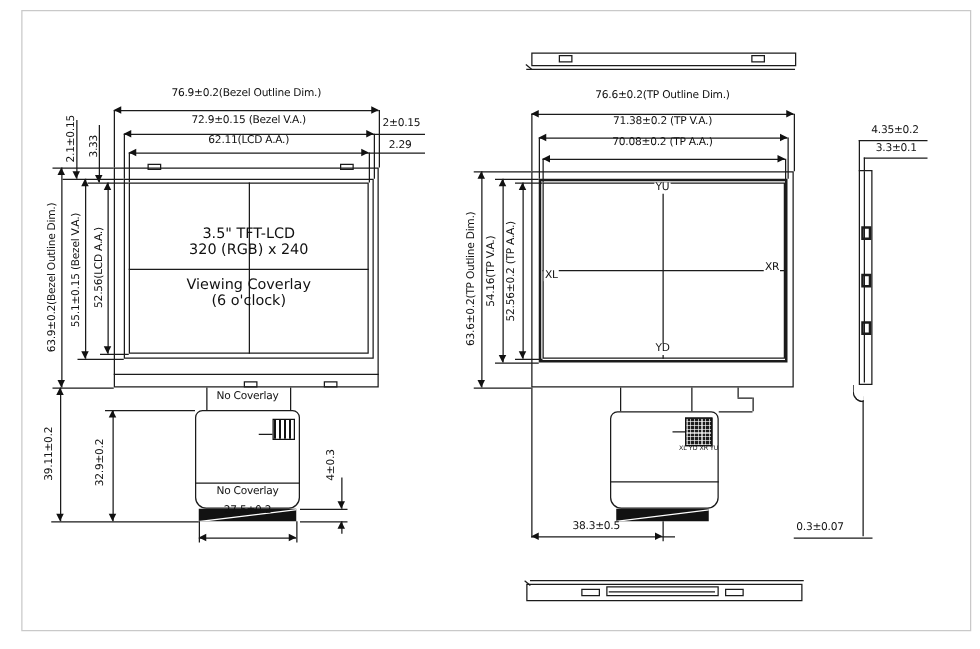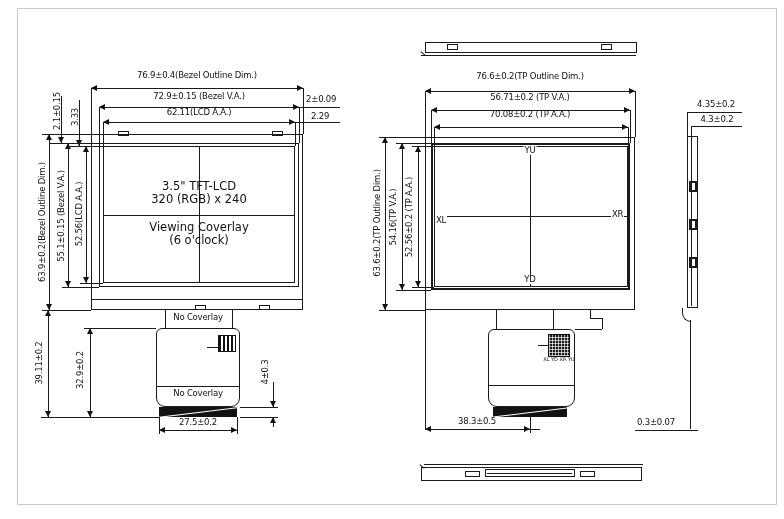--- a/index.html
+++ b/index.html
@@ -37,33 +37,33 @@
 
 <div id="stage">
   <i class="frame" style="left:17px;top:8px;width:758px;height:495px"></i>
 
   <i class="box" style="left:425px;top:42px;width:210px;height:9px"></i>
   <i class="hl" style="left:421px;top:55px;width:215px"></i>
   <i class="hl" style="left:420px;top:53px;width:6px;transform:rotate(40deg)"></i>
   <i class="box" style="left:447px;top:44px;width:9px;height:4px"></i>
   <i class="box" style="left:601px;top:44px;width:9px;height:4px"></i>
 
-  <span class="t cx" style="left:197px;top:71px">76.9±0.4(Bezel Outline Dim.)</span>
+  <span class="t cx" style="left:197px;top:71px">76.9±0.2(Bezel Outline Dim.)</span>
   <i class="hl" style="left:91px;top:88px;width:212px"></i>
   <i class="al" style="left:91px;top:85px"></i>
   <i class="ar" style="left:297px;top:85px"></i>
   <span class="t cx" style="left:199px;top:92px">72.9±0.15 (Bezel V.A.)</span>
   <i class="hl" style="left:99px;top:107px;width:241px"></i>
   <i class="al" style="left:99px;top:104px"></i>
   <i class="ar" style="left:293px;top:104px"></i>
   <span class="t cx" style="left:199px;top:108px">62.11(LCD A.A.)</span>
   <i class="hl" style="left:103px;top:122px;width:237px"></i>
   <i class="al" style="left:103px;top:119px"></i>
   <i class="ar" style="left:289px;top:119px"></i>
-  <span class="t" style="left:306px;top:95px">2±0.09</span>
+  <span class="t" style="left:306px;top:95px">2±0.15</span>
   <span class="t" style="left:311px;top:112px">2.29</span>
 
   <i class="vl" style="left:91px;top:88px;height:46px"></i>
   <i class="vl" style="left:303px;top:88px;height:46px"></i>
   <i class="vl" style="left:99px;top:107px;height:36px"></i>
   <i class="vl" style="left:299px;top:107px;height:36px"></i>
   <i class="vl" style="left:103px;top:122px;height:24px"></i>
   <i class="vl" style="left:295px;top:122px;height:24px"></i>
 
   <span class="t rot" style="left:58px;top:111px">2.1±0.15</span>
@@ -130,32 +130,32 @@
   <i class="au" style="left:87px;top:328px"></i>
   <i class="ad" style="left:87px;top:411px"></i>
   <i class="hl" style="left:84px;top:328px;width:72px"></i>
   <span class="t rot" style="left:266px;top:372px">4±0.3</span>
   <i class="vl" style="left:273px;top:382px;height:25px"></i>
   <i class="ad" style="left:270px;top:401px"></i>
   <i class="vl" style="left:273px;top:417px;height:10px"></i>
   <i class="au" style="left:270px;top:417px"></i>
   <i class="hl" style="left:240px;top:407px;width:38px"></i>
   <i class="hl" style="left:240px;top:417px;width:38px"></i>
-  <span class="t cx" style="left:198px;top:418px">27.5±0.2</span>
+  <span class="t cx" style="left:198px;top:404px">27.5±0.2</span>
   <i class="hl" style="left:159px;top:430px;width:78px"></i>
   <i class="al" style="left:159px;top:427px"></i>
   <i class="ar" style="left:231px;top:427px"></i>
   <i class="vl" style="left:159px;top:417px;height:17px"></i>
   <i class="vl" style="left:237px;top:417px;height:17px"></i>
 
   <span class="t cx" style="left:530px;top:72px">76.6±0.2(TP Outline Dim.)</span>
   <i class="hl" style="left:425px;top:91px;width:210px"></i>
   <i class="al" style="left:425px;top:88px"></i>
   <i class="ar" style="left:629px;top:88px"></i>
-  <span class="t cx" style="left:530px;top:93px">56.71±0.2 (TP V.A.)</span>
+  <span class="t cx" style="left:530px;top:93px">71.38±0.2 (TP V.A.)</span>
   <i class="hl" style="left:431px;top:110px;width:199px"></i>
   <i class="al" style="left:431px;top:107px"></i>
   <i class="ar" style="left:624px;top:107px"></i>
   <span class="t cx" style="left:530px;top:110px">70.08±0.2 (TP A.A.)</span>
   <i class="hl" style="left:434px;top:127px;width:194px"></i>
   <i class="al" style="left:434px;top:124px"></i>
   <i class="ar" style="left:622px;top:124px"></i>
   <i class="vl" style="left:425px;top:91px;height:46px"></i>
   <i class="vl" style="left:635px;top:91px;height:46px"></i>
   <i class="vl" style="left:431px;top:110px;height:33px"></i>
@@ -209,21 +209,21 @@
 
   <i class="vl" style="left:425px;top:310px;height:120px"></i>
   <span class="t cx" style="left:477px;top:417px">38.3±0.5</span>
   <i class="hl" style="left:425px;top:429px;width:115px"></i>
   <i class="al" style="left:425px;top:426px"></i>
   <i class="ar" style="left:524px;top:426px"></i>
   <i class="vl" style="left:530px;top:417px;height:16px"></i>
 
   <span class="t cx" style="left:716px;top:100px">4.35±0.2</span>
   <i class="hl" style="left:687px;top:112px;width:55px"></i>
-  <span class="t cx" style="left:717px;top:115px">4.3±0.2</span>
+  <span class="t cx" style="left:717px;top:115px">3.3±0.1</span>
   <i class="hl" style="left:691px;top:126px;width:51px"></i>
   <i class="vl" style="left:687px;top:112px;height:25px"></i>
   <i class="vl" style="left:691px;top:126px;height:11px"></i>
   <i class="box" style="left:687px;top:136px;width:9px;height:170px"></i>
   <i class="vl" style="left:691px;top:137px;height:169px"></i>
   <i class="box" style="left:689px;top:181px;width:4px;height:7px;border-width:2px"></i>
   <i class="box" style="left:689px;top:219px;width:4px;height:7px;border-width:2px"></i>
   <i class="box" style="left:689px;top:257px;width:4px;height:7px;border-width:2px"></i>
   <i class="arc" style="left:682px;top:308px;width:8px;height:13px"></i>
   <i class="vl" style="left:690px;top:320px;height:109px"></i>

